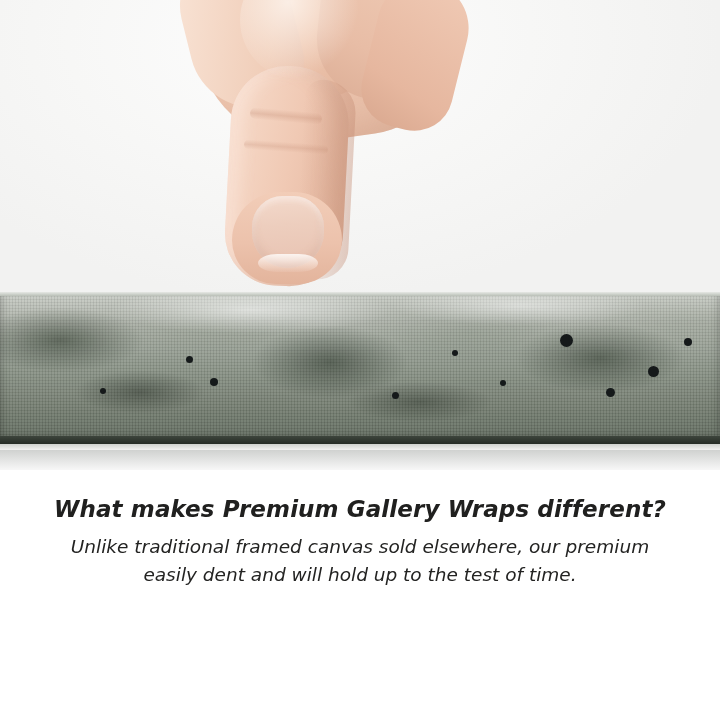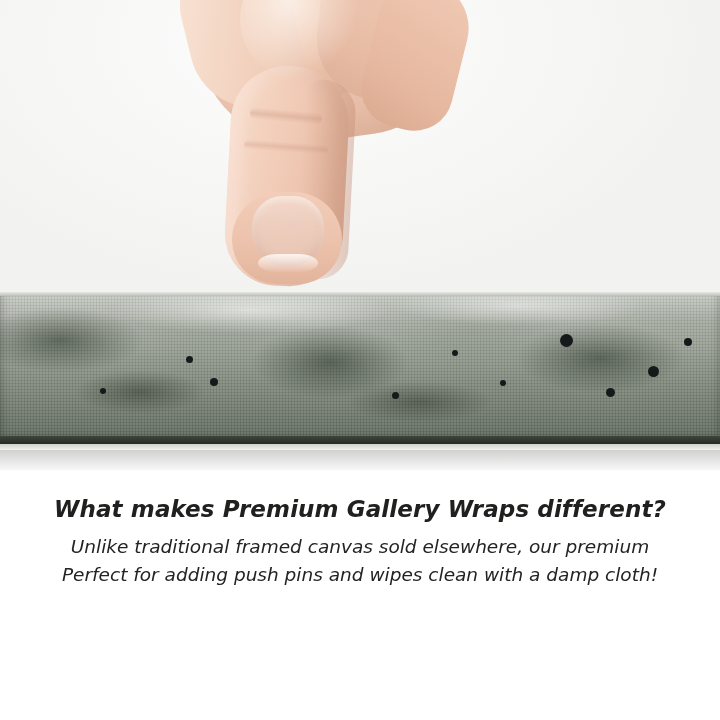--- a/index.html
+++ b/index.html
@@ -274,16 +274,16 @@
       <div class="speck" style="left:684px; top:46px; width:8px; height:8px;"></div>
     </div>
 
     <div class="panel-sliver"></div>
     <div class="drop-shadow"></div>
   </div>
 
   <div class="copy">
     <p class="headline">What makes Premium Gallery Wraps different?</p>
     <p class="body-line">Unlike traditional framed canvas sold elsewhere, our premium</p>
-    <p class="body-line">Perfect for adding push pins and wipes clean with a damp cloth!</p>
+    <p class="body-line">easily dent and will hold up to the test of time.</p>
   </div>
 
 </div>
 
 </body></html>

